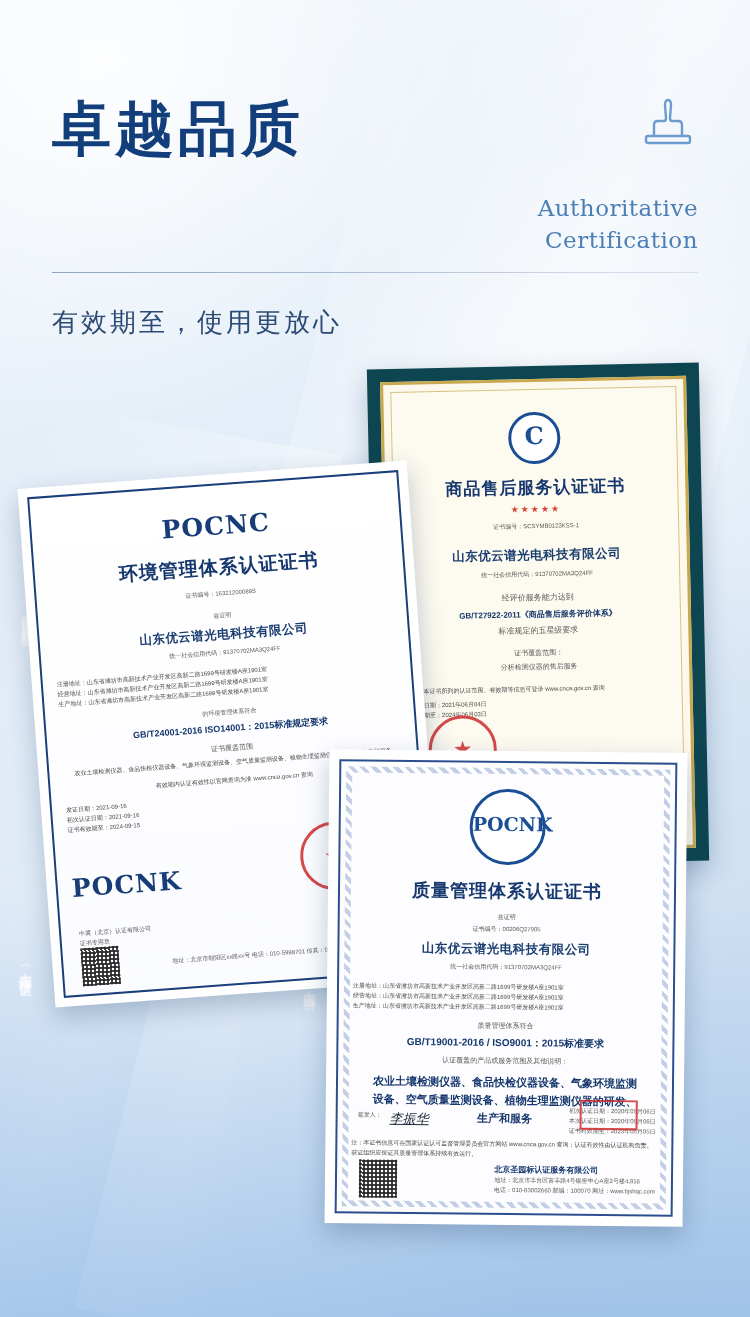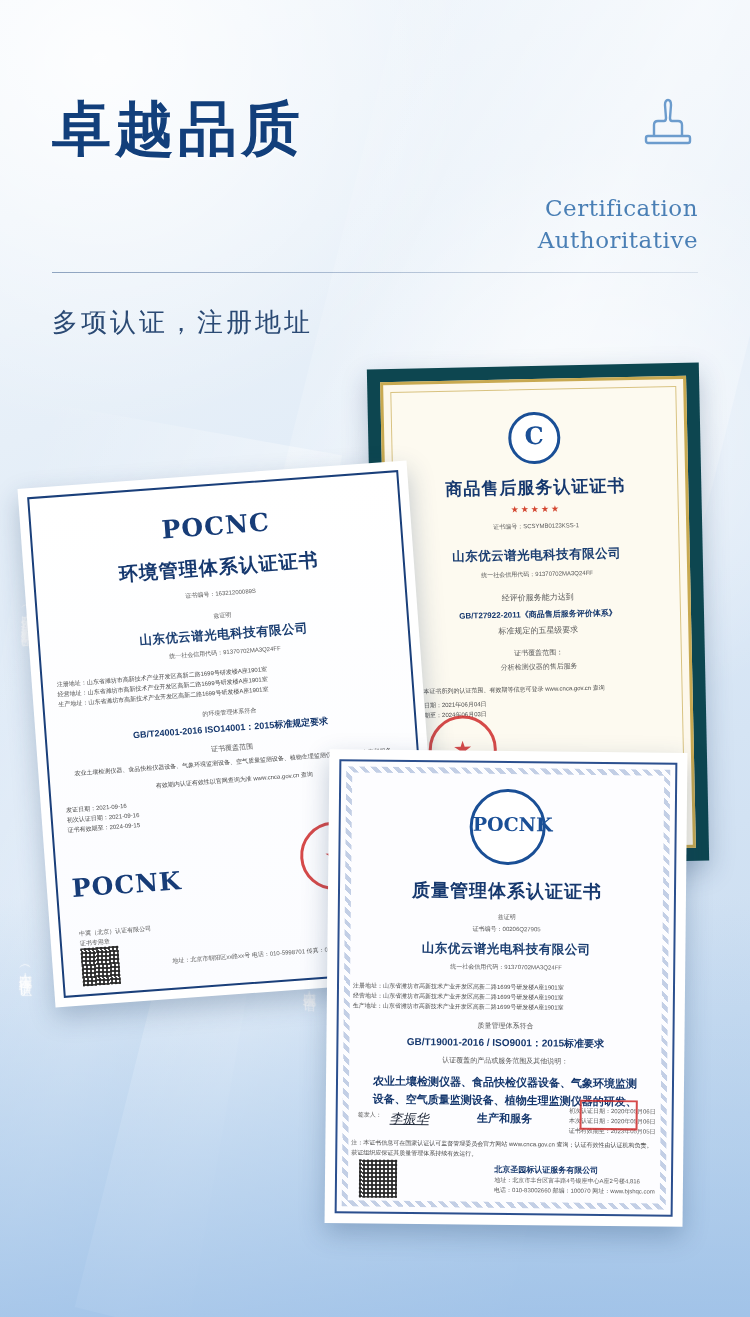--- a/index.html
+++ b/index.html
@@ -322,26 +322,26 @@
   <div class="title-block">
     <div class="title-line">卓越品质</div>
   </div>
 
   <svg class="stamp-icon" viewBox="0 0 50 58">
     <rect x="3" y="44" width="44" height="7" rx="2" fill="none" stroke="#6c9ccd" stroke-width="2.4"></rect>
     <path d="M11 44 L11 33 Q11 29 15 29 L21 29 Q23 29 23 26 L22 13 Q22 8 25 8 Q28 8 28 13 L27 26 Q27 29 29 29 L35 29 Q39 29 39 33 L39 44" fill="none" stroke="#6c9ccd" stroke-width="2.4" stroke-linejoin="round"></path>
   </svg>
 
   <div class="en-block">
+    <div>Authoritative</div>
     <div>Certification</div>
-    <div>Authoritative</div>
   </div>
 
   <div class="divider"></div>
-  <div class="subtitle">多项认证，注册地址</div>
+  <div class="subtitle">有效期至，使用更放心</div>
 </div>
 
 <div class="cert cert-b">
   <div class="cert-b-inner">
     <div class="cert-b-inner2">
       <div class="cc" style="padding-top:22px;">
         <div class="badge-circle">C</div>
       </div>
       <div class="cc" style="margin-top:12px;">
         <div class="cert-title-cn">商品售后服务认证证书</div>

